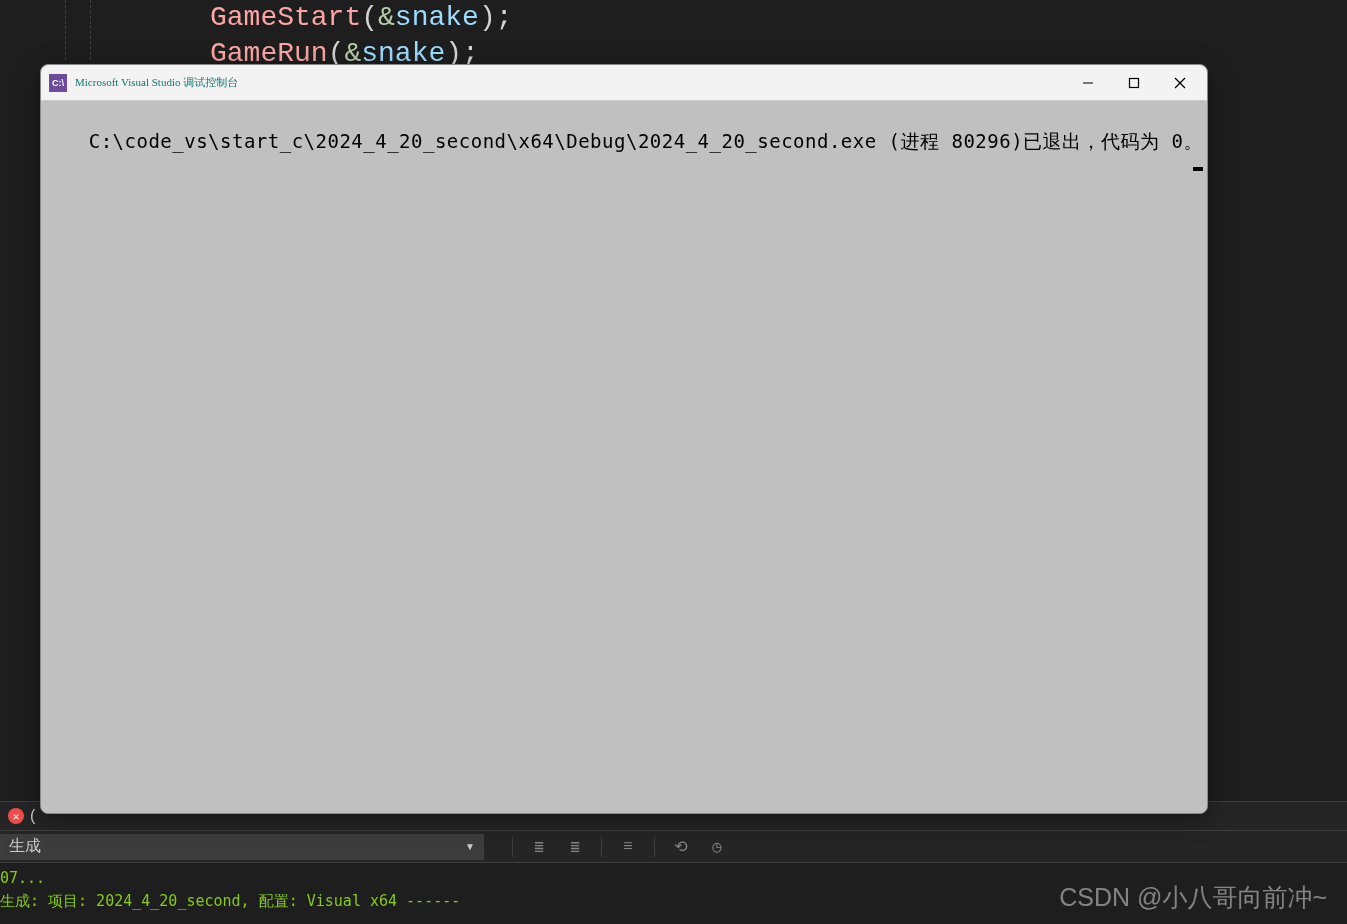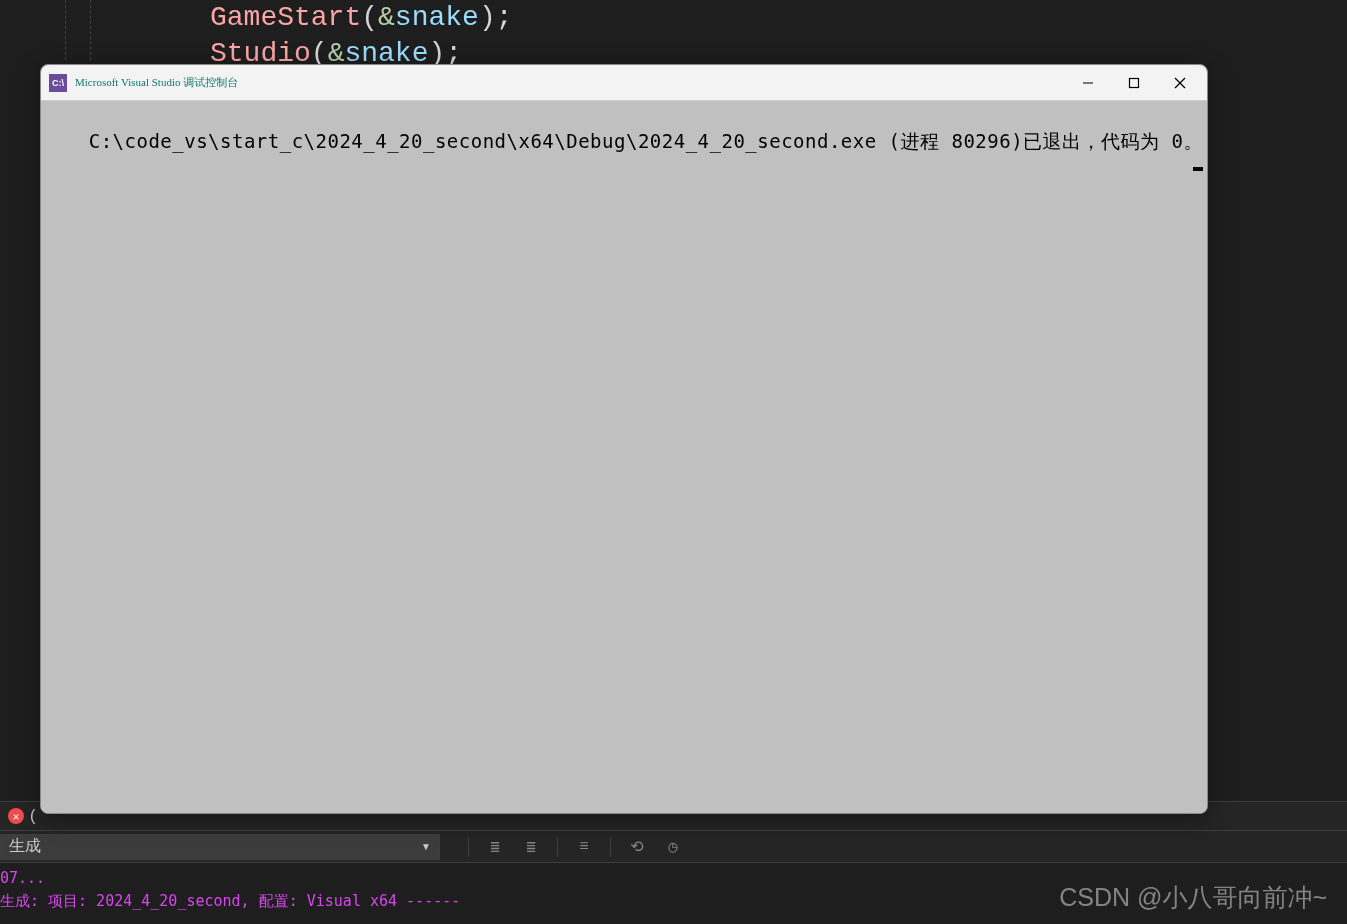--- a/index.html
+++ b/index.html
@@ -92,21 +92,21 @@
       display: flex;
       align-items: center;
       background: #252526;
       border-bottom: 1px solid #3e3e3e;
     }
     
     .output-dropdown {
       background: #3c3c3c;
       color: #cccccc;
       border: 1px solid #3e3e3e;
-      width: 440px;
+      width: 484px;
       height: 26px;
       padding: 0 8px;
       display: flex;
       align-items: center;
       justify-content: space-between;
       font-size: 16px;
       font-family: 'Segoe UI', sans-serif;
     }
     
     .toolbar-icons {
@@ -125,21 +125,21 @@
     
     .toolbar-sep {
       width: 1px;
       height: 20px;
       background: #3e3e3e;
     }
     
     .output-text {
       padding: 4px 0 12px 0;
       font-size: 15px;
-      color: #d946ef;
+      color: #84cc16;
       font-family: Consolas, monospace;
       line-height: 1.5;
     }
     
     
     .console-window {
       position: absolute;
       top: 64px;
       left: 40px;
       width: 1168px;
@@ -241,21 +241,21 @@
 
 <div class="editor-bg">
   <div class="indent-guide" style="left: 65px;"></div>
   <div class="indent-guide" style="left: 90px;"></div>
 
   <div class="code-area">
     <div class="code-line">
       <span class="fn-name">GameStart</span><span class="paren">(</span><span class="ampersand">&amp;</span><span class="param">snake</span><span class="paren">)</span><span class="semicolon">;</span>
     </div>
     <div class="code-line">
-      <span class="fn-name">Studio</span><span class="paren">(</span><span class="ampersand">&amp;</span><span class="param">snake</span><span class="paren">)</span><span class="semicolon">;</span>
+      <span class="fn-name">GameRun</span><span class="paren">(</span><span class="ampersand">&amp;</span><span class="param">snake</span><span class="paren">)</span><span class="semicolon">;</span>
     </div>
   </div>
 
   <div class="bottom-panel" style="bottom: 0;">
     <div class="error-bar">
       <div class="error-icon">✕</div>
       <span style="color:#ccc; margin-left:6px; font-family: 'Segoe UI',sans-serif;">(</span>
     </div>
     <div class="output-dropdown-row">
       <div class="output-dropdown">

